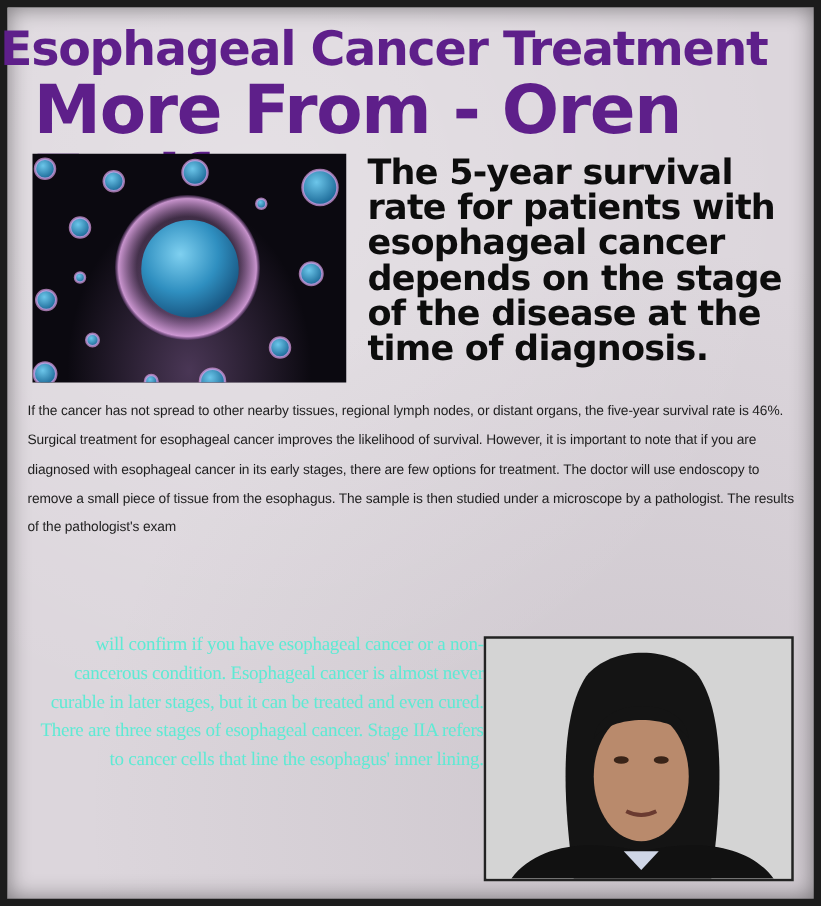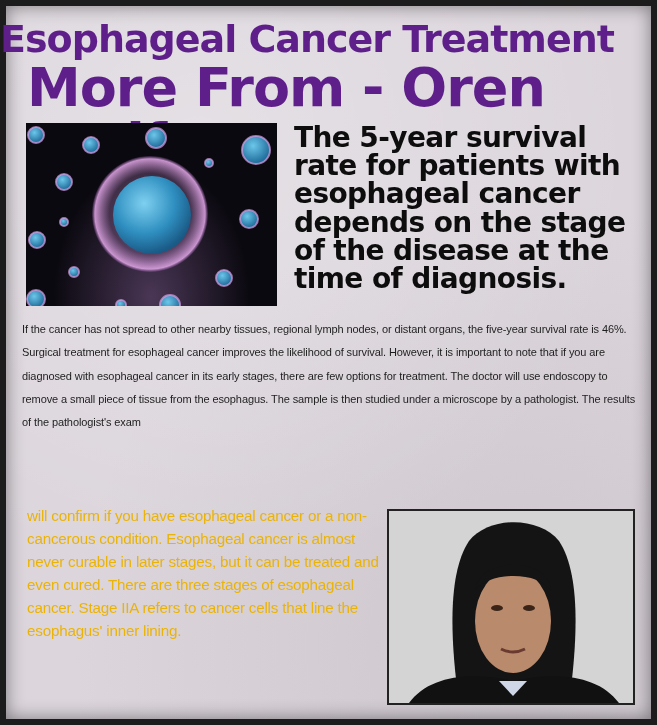--- a/index.html
+++ b/index.html
@@ -29,22 +29,22 @@
     font-family:"DejaVu Sans", sans-serif; font-weight:bold; color:#0d0d0d;
     font-size:28px; line-height:28.2px; letter-spacing:-0.6px;
   }
   .body1 {
     position:absolute; left:22px; top:318px; width:620px;
     font-family:"Liberation Sans", sans-serif; color:#1e1e1e;
     font-size:11px; line-height:23.3px; letter-spacing:-0.1px;
   }
   .body2 {
     position:absolute; left:27px; top:505px; width:360px;
-    font-family:Liberation Sans, sans-serif; color:#eab308;
-    font-size:15.2px; line-height:22.9px; letter-spacing:-0.2px;
+    font-family:Liberation Serif, serif; color:#5eead4;
+    font-size:15.2px; line-height:22.9px; letter-spacing:-0.2px;text-align:right;
   }
   .photo {
     position:absolute; left:387px; top:509px; width:244px; height:192px;
     background:#d3d3d3; border:2px solid #222; overflow:hidden;
   }
   .photo svg { display:block; }
 </style>
 </head>
 <body>
 

